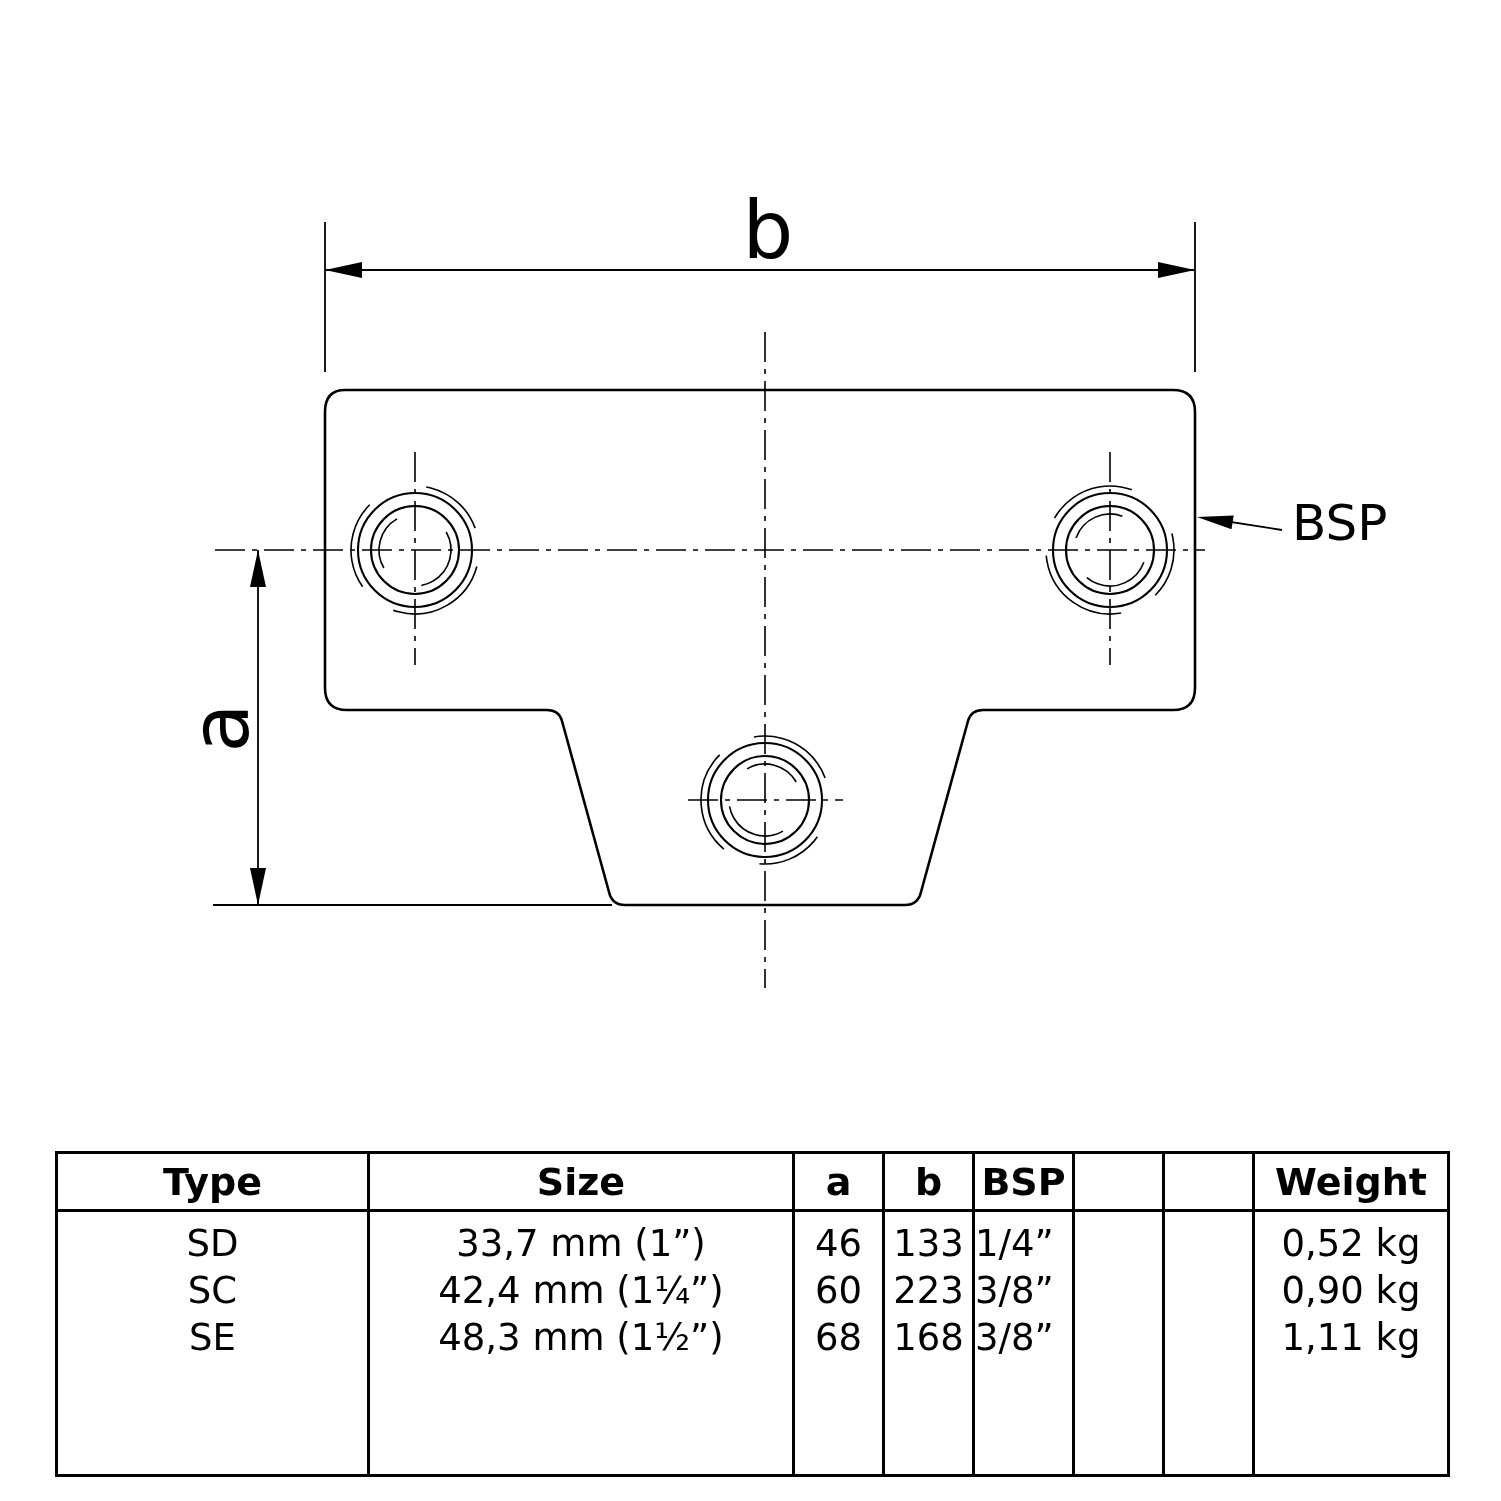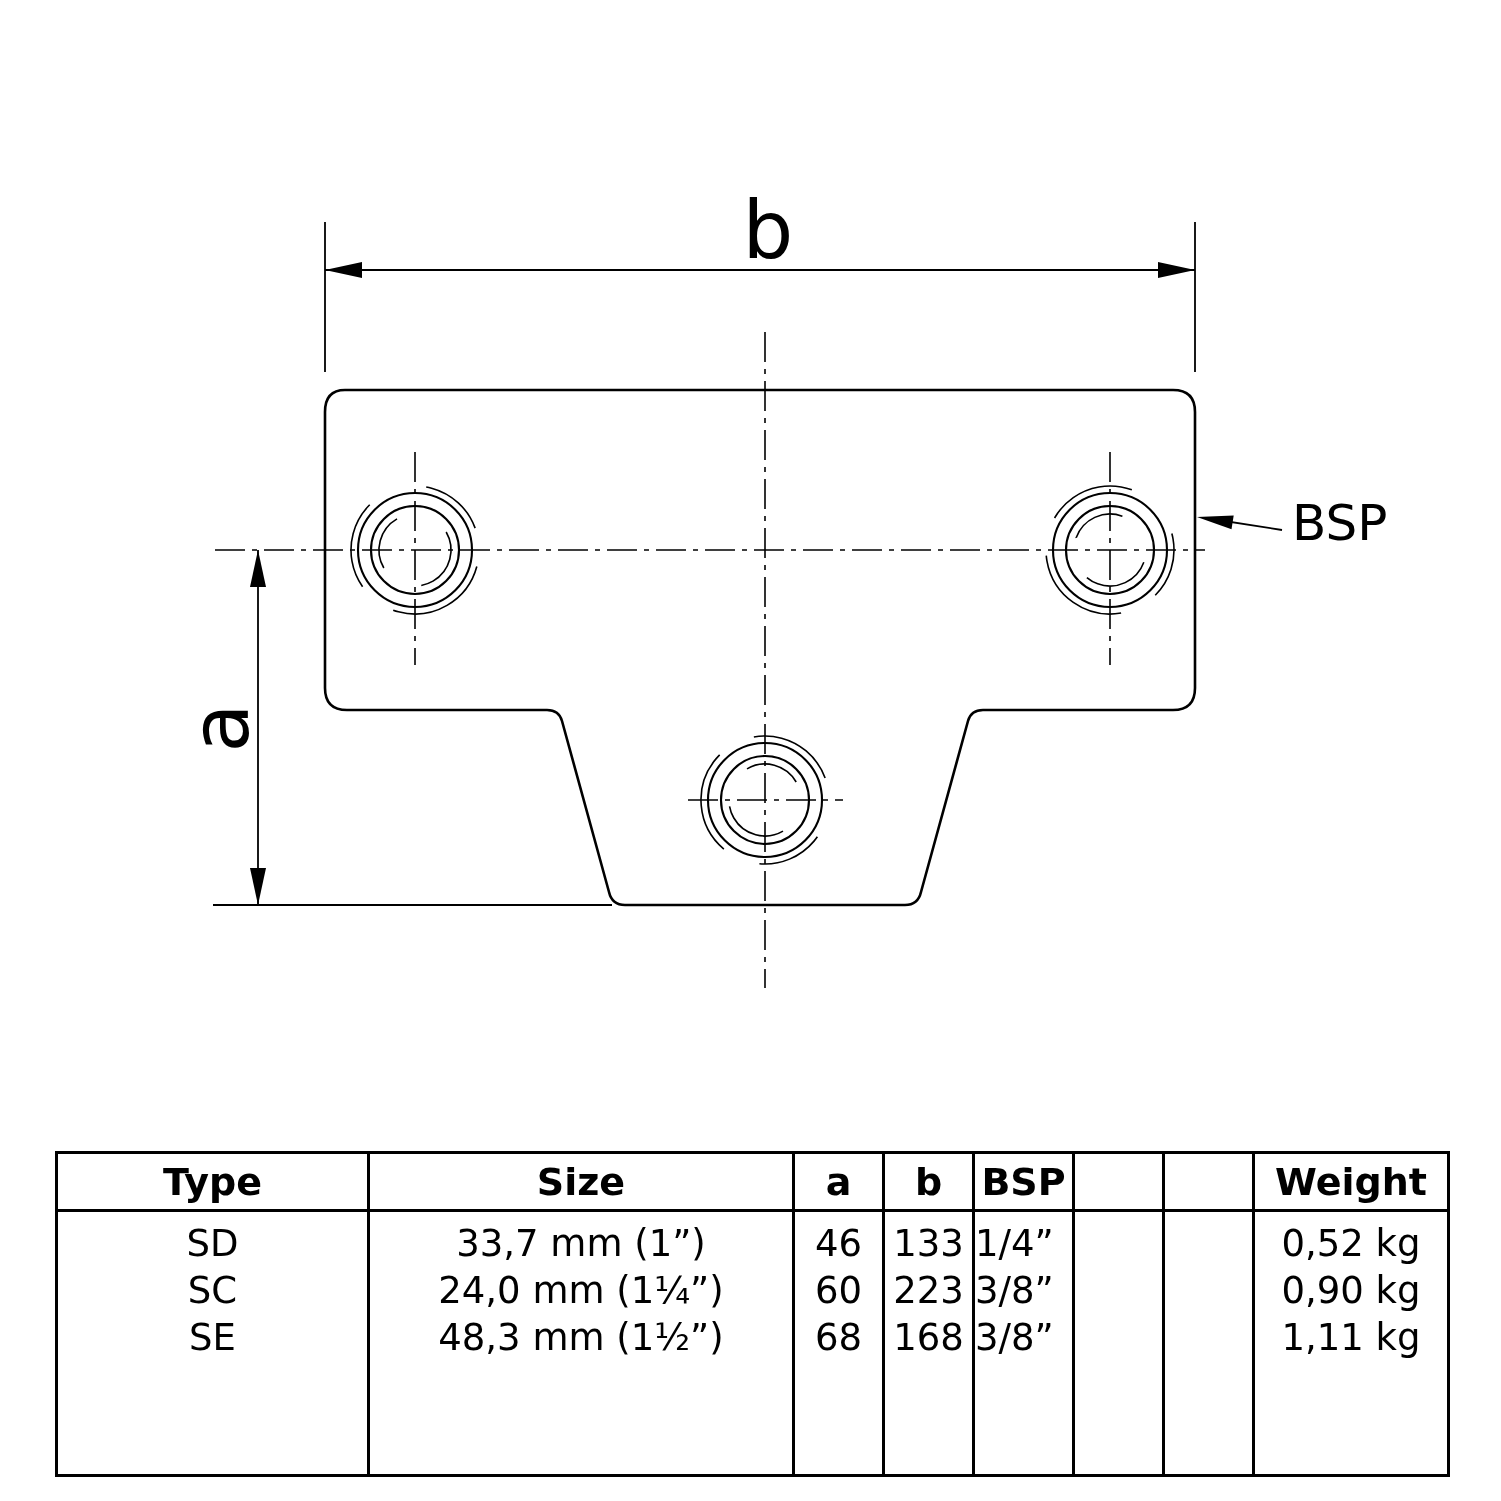--- a/index.html
+++ b/index.html
@@ -144,21 +144,21 @@
     <div class="th"></div>
     <div class="th last">Weight</div>
 
     <div class="td col-type">
       <div class="line">SD</div>
       <div class="line">SC</div>
       <div class="line">SE</div>
     </div>
     <div class="td col-size">
       <div class="line">33,7 mm (1”)</div>
-      <div class="line">24,0 mm (1¼”)</div>
+      <div class="line">42,4 mm (1¼”)</div>
       <div class="line">48,3 mm (1½”)</div>
     </div>
     <div class="td col-a">
       <div class="line">46</div>
       <div class="line">60</div>
       <div class="line">68</div>
     </div>
     <div class="td col-b">
       <div class="line">133</div>
       <div class="line">223</div>

